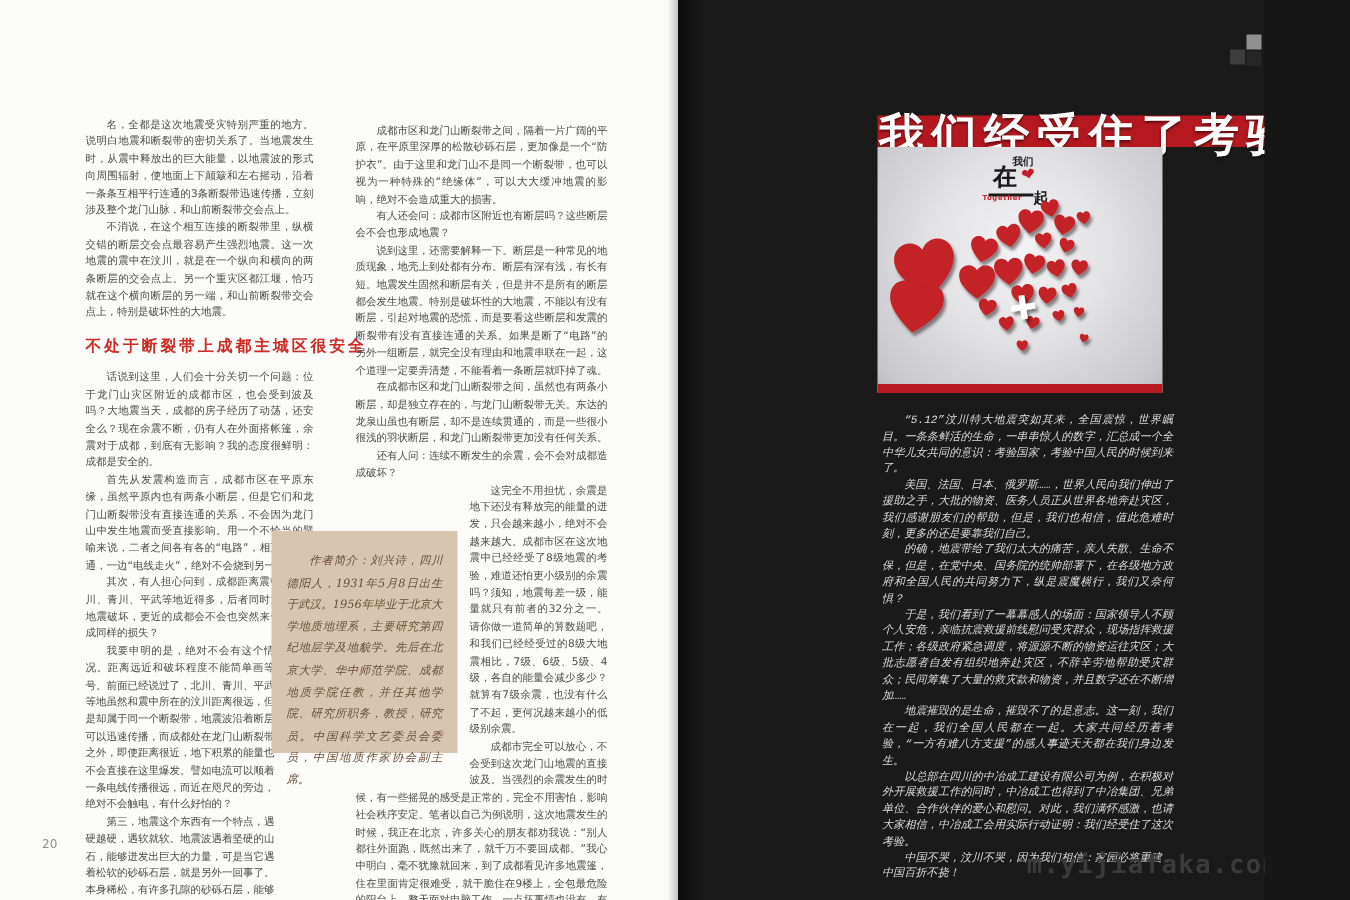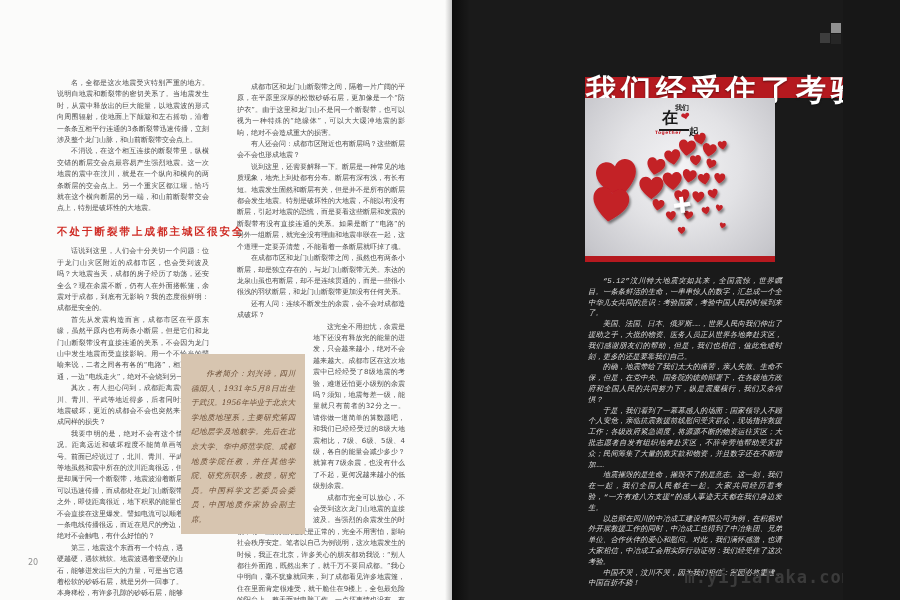--- a/index.html
+++ b/index.html
@@ -11,21 +11,21 @@
   .spine{position:absolute;right:0;top:0;width:7px;height:600px;
          background:linear-gradient(to right,rgba(0,0,0,0),rgba(0,0,0,0.22));}
   .col{position:absolute;color:#4b4b4b;font-size:7px;line-height:11.4px;}
   .col1{left:57px;top:78px;width:152px;}
   .col2{left:237px;top:82px;width:168px;}
   .pg{margin:0;text-indent:2em;text-align:justify;}
   .red-heading{margin:11px 0 9px;color:#cf2b24;font-size:10.5px;font-weight:bold;
                letter-spacing:2px;text-align:center;white-space:nowrap;}
   .spacer-r{float:right;width:26px;height:200px;}
   .spacer-l{float:left;width:76px;height:200px;}
-  .author-box{position:absolute;left:181px;top:354px;width:124px;height:180px;z-index:2;
+  .author-box{position:absolute;left:181px;top:354px;width:124px;height:148px;z-index:2;
               background:#d7c5b0;box-sizing:border-box;padding:13px 10px;
               font-family:"DejaVu Serif","Liberation Serif",serif;font-style:italic;
               font-size:7.6px;line-height:14.6px;color:#6b4e37;text-align:justify;text-indent:2em;}
   .page-num{position:absolute;left:28px;top:558px;font-size:8px;color:#8f8f8f;text-align:right;}
 
   
   .page-right{position:absolute;left:452px;top:0;width:391px;height:600px;background:#1a1a1a;overflow:hidden;}
   .page-right::before{content:"";position:absolute;left:0;top:0;width:18px;height:600px;
                       background:linear-gradient(to right,rgba(0,0,0,0.55),rgba(0,0,0,0));}
   .checker{position:absolute;width:10px;height:10px;}

